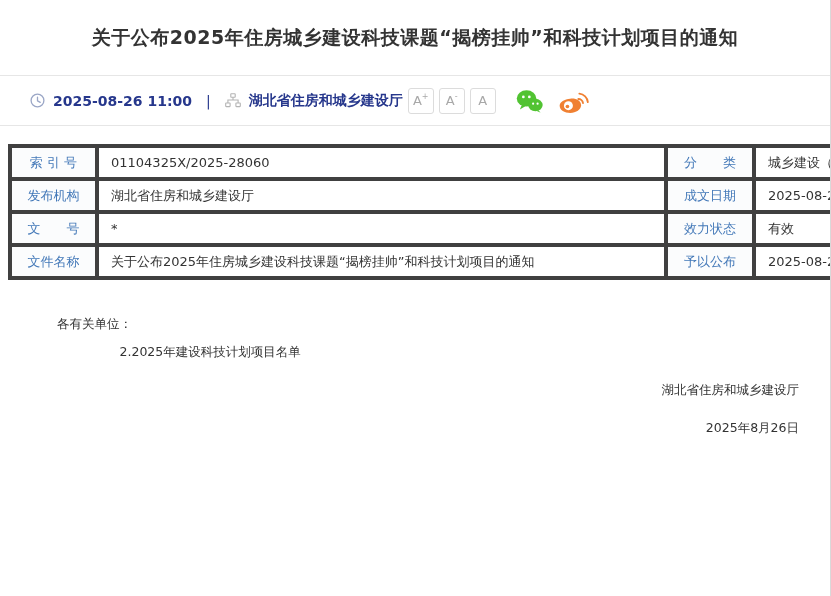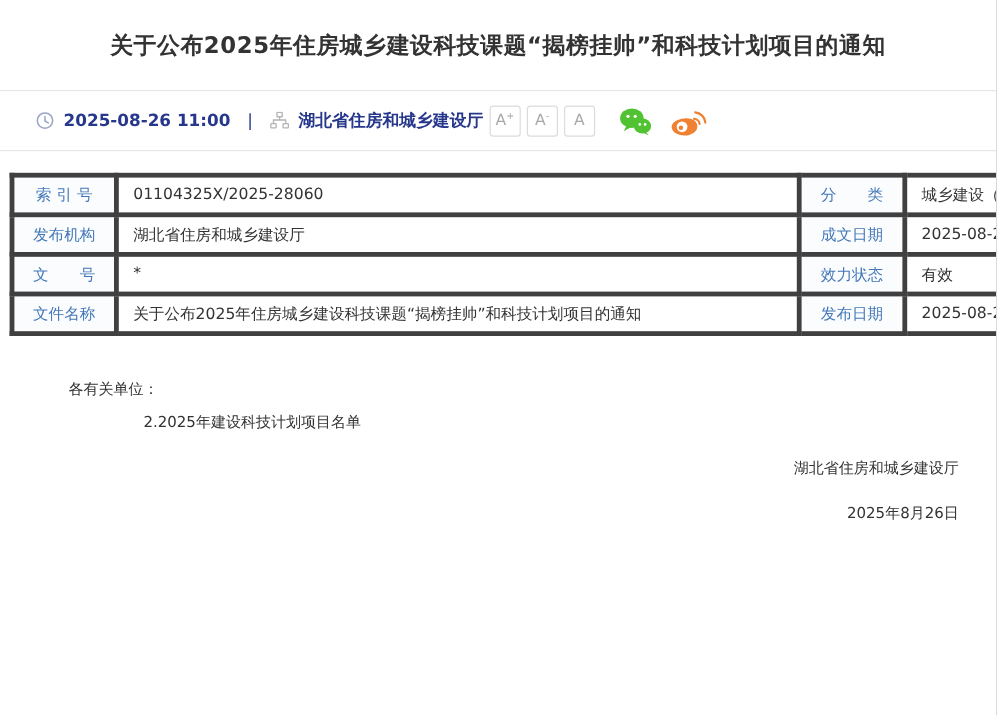--- a/index.html
+++ b/index.html
@@ -125,21 +125,21 @@
       </tr>
       <tr>
         <td class="lbl">文　　号</td>
         <td>*</td>
         <td class="lbl">效力状态</td>
         <td>有效</td>
       </tr>
       <tr>
         <td class="lbl">文件名称</td>
         <td>关于公布2025年住房城乡建设科技课题“揭榜挂帅”和科技计划项目的通知</td>
-        <td class="lbl">发布日期</td>
+        <td class="lbl">予以公布</td>
         <td>2025-08-26</td>
       </tr>
     </tbody>
   </table>
 
   <div class="doc-body">
     <p>各有关单位：</p>
     <p class="att-line2">2.2025年建设科技计划项目名单</p>
     <p class="sig-line">湖北省住房和城乡建设厅</p>
     <p class="date-line">2025年8月26日</p>

